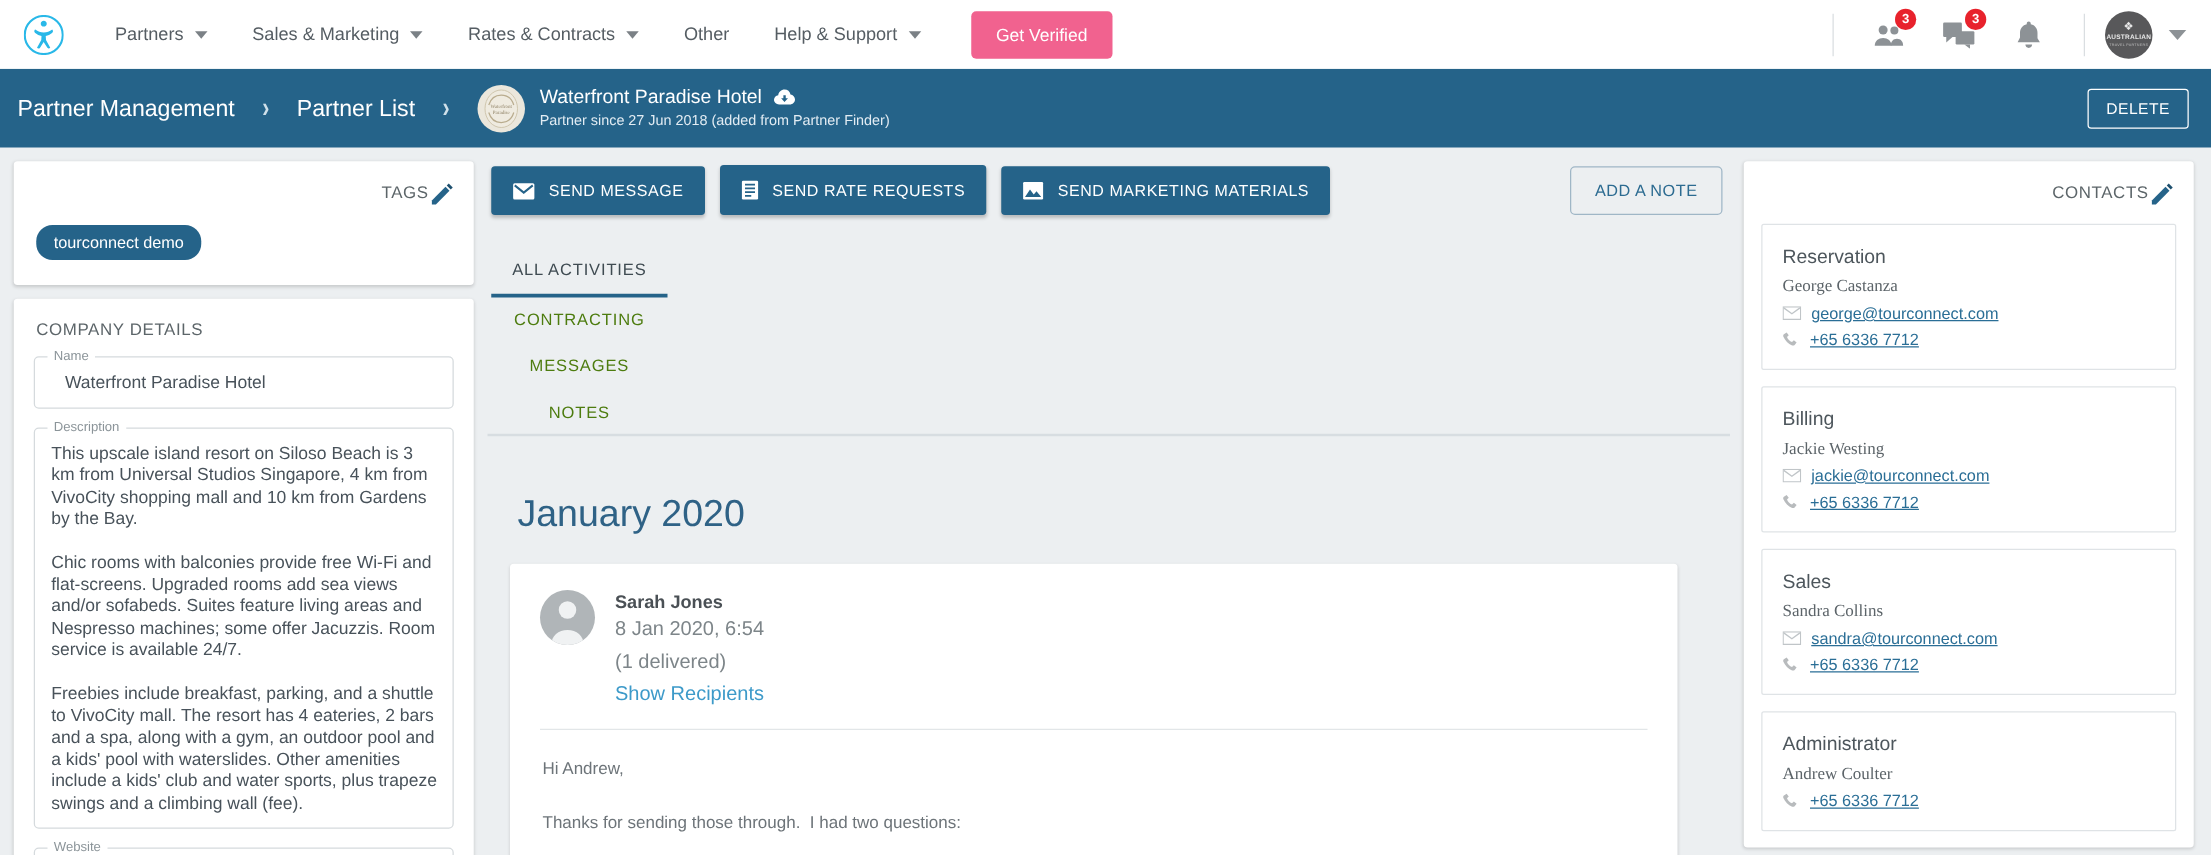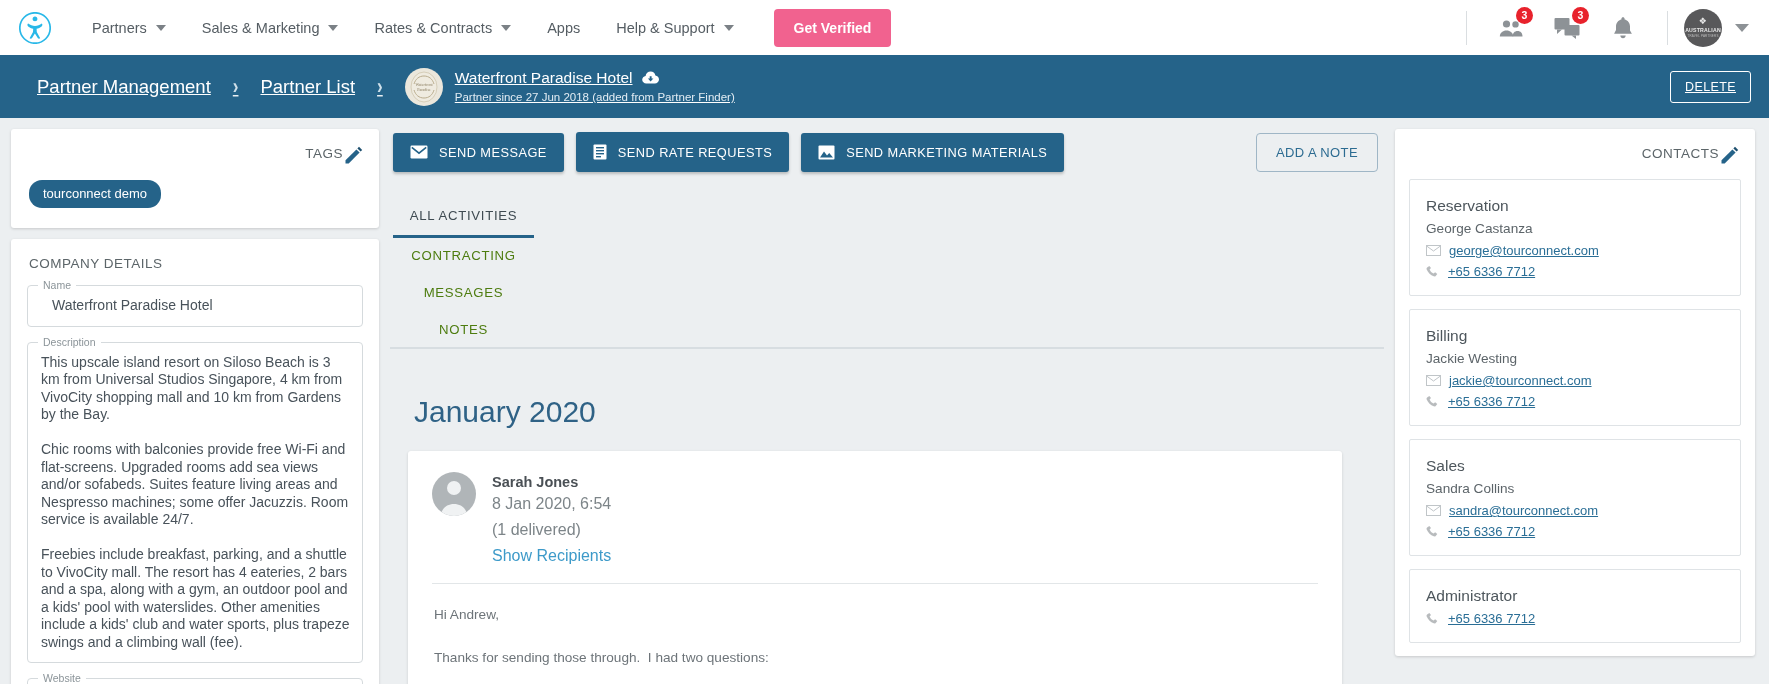--- a/index.html
+++ b/index.html
@@ -42,21 +42,21 @@
     border-left: 5px solid transparent;
     border-right: 5px solid transparent;
     border-top: 6px solid #7b8186;
     display: inline-block;
   }
   .get-verified {
     margin-left: 22px;
     background: #f1628f;
     color: #fff;
     font-size: 14px;
-    font-weight: bold;
+    font-weight: normal;
     border: none;
     border-radius: 4px;
     padding: 11px 20px;
     cursor: pointer;
     white-space: nowrap;
     font-family: "Liberation Sans", sans-serif;
   }
   .nav-right {
     margin-left: auto;
     display: flex;
@@ -108,23 +108,22 @@
     border-top: 8px solid #8d9296;
     cursor: pointer;
   }
 
   
   .crumbbar {
     height: 63px;
     background: #256389;
     display: flex;
     align-items: center;
-    padding: 0 18px 0 27px;
+    padding: 0 18px 0 4px;
     color: #fff;
-    text-decoration: underline;
   }
   .crumb {
     font-size: 18.5px;
     color: #ffffff;
     padding: 0 10px;
     cursor: pointer;
     white-space: nowrap;
   }
   .crumb-sep {
     font-size: 17px;
@@ -243,21 +242,21 @@
     gap: 12px;
   }
   .action-btn {
     background: #256389;
     color: #fff;
     border: none;
     border-radius: 3px;
     font-size: 12.8px;
     letter-spacing: .45px;
     padding: 12px 17px;
-    display: flex; align-items: center; gap: 11px;
+    display: flex; align-items: flex-end; gap: 11px;
     cursor: pointer;
     box-shadow: 0 2px 3px rgba(0,0,0,.22);
     white-space: nowrap;
     font-family: "Liberation Sans", sans-serif;
   }
   .add-note-btn {
     margin-left: auto;
     margin-right: 6px;
     background: transparent;
     border: 1px solid #9fb6c6;
@@ -330,21 +329,21 @@
 
   
   .contacts-card { padding-bottom: 13px; }
   .contact-box {
     border: 1px solid #dfe3e6;
     border-radius: 2px;
     margin: 13px 14px 0 14px;
     padding: 15px 16px 14px 16px;
   }
   .contact-role { font-size: 15.5px; color: #4d565c; line-height: 22px; }
-  .contact-name { font-size: 13.6px; color: #5c6469; line-height: 21px; margin-top: 1px; }
+  .contact-name { font-size: 13.6px; color: #5c6469; line-height: 21px; margin-top: 1px; font-family: Liberation Serif, serif; }
   .contact-line { display: flex; align-items: center; gap: 8px; line-height: 19px; margin-top: 2px; }
   .contact-line a {
     font-size: 13px;
     color: #2a6e96;
     text-decoration: underline;
     cursor: pointer;
   }
   .ci { flex: 0 0 auto; line-height: 0; opacity: .62; }
 </style>
 </head>
@@ -366,21 +365,21 @@
     </div>
     <div class="nav-item">
       <span>Sales &amp; Marketing</span>
       <span class="caret"></span>
     </div>
     <div class="nav-item">
       <span>Rates &amp; Contracts</span>
       <span class="caret"></span>
     </div>
     <div class="nav-item">
-      <span>Apps</span>
+      <span>Other</span>
     </div>
     <div class="nav-item">
       <span>Help &amp; Support</span>
       <span class="caret"></span>
     </div>
   </div>
 
   <button class="get-verified">Get Verified</button>
 
   <div class="nav-right">
@@ -640,20 +639,21 @@
         <div class="contact-line">
           <span class="ci"><svg width="14" height="14" viewBox="0 0 14 14">
                 <path d="M3.3.9 5 3.1 3.6 4.6c.8 2 2 3.2 4 4l1.5-1.4 2.2 1.7-1.6 2c-.5.6-1.3.7-2 .4C4.5 10 2.2 7.7.7 4.4c-.3-.7-.2-1.5.4-2z" fill="#8d9296"></path>
               </svg></span>
           <a>+65 6336 7712</a>
         </div>
       </div>
 
       <div class="contact-box">
         <div class="contact-role">Administrator</div>
+        <div class="contact-name">Andrew Coulter</div>
         <div class="contact-line">
           <span class="ci"><svg width="14" height="14" viewBox="0 0 14 14">
                 <path d="M3.3.9 5 3.1 3.6 4.6c.8 2 2 3.2 4 4l1.5-1.4 2.2 1.7-1.6 2c-.5.6-1.3.7-2 .4C4.5 10 2.2 7.7.7 4.4c-.3-.7-.2-1.5.4-2z" fill="#8d9296"></path>
               </svg></span>
           <a>+65 6336 7712</a>
         </div>
       </div>
     </div>
   </div>
 

